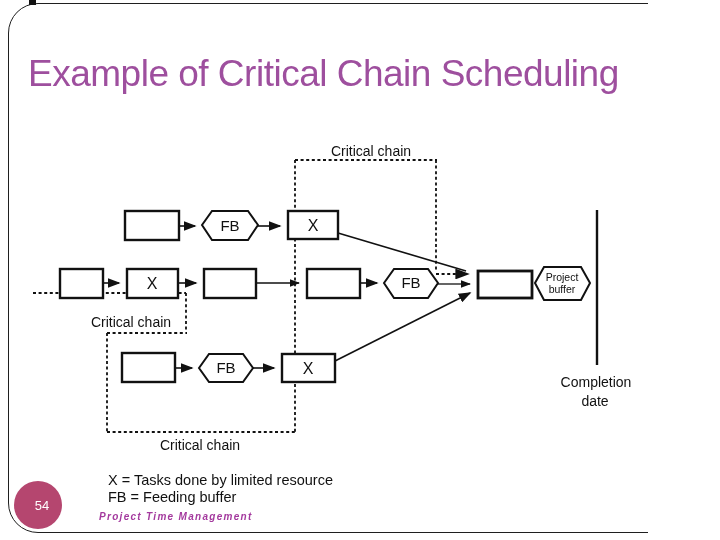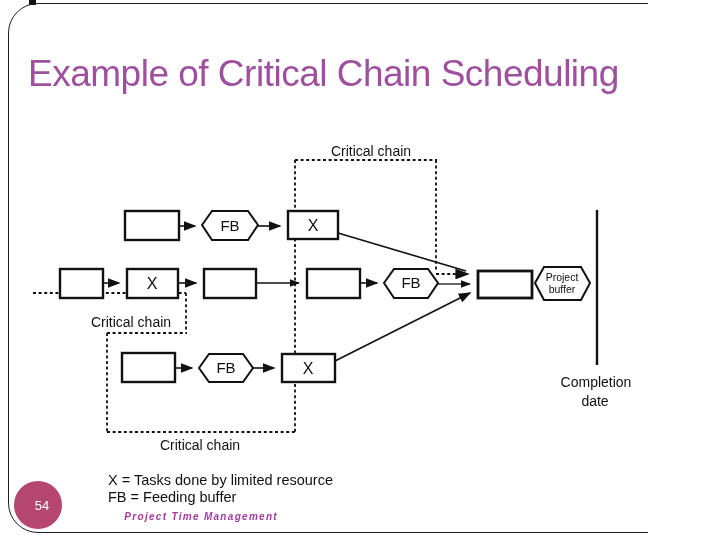--- a/index.html
+++ b/index.html
@@ -21,21 +21,21 @@
   }
   #diagram-svg{position:absolute;left:0;top:0;}
   #page-badge{
     position:absolute;left:14px;top:481px;width:48px;height:48px;
     border-radius:50%;background:var(--page_badge,#b5466f);
     display:flex;align-items:center;justify-content:center;
     color:#fff;font-size:13px;
   }
   #page-badge span{transform:translateX(-4px);padding-left:16px;}
   #footer{
-    position:absolute;left:78px;top:511px;width:200px;text-align:right;
+    position:absolute;left:99px;top:511px;width:200px;text-align:left;
     font-size:10px;font-style:italic;font-weight:600;letter-spacing:1.3px;
     color:var(--footer_text,#a43a9e);white-space:nowrap;
   }
   svg text{fill:var(--diagram_ink,#111);font-family:"Liberation Sans",sans-serif;}
 </style>
 </head>
 <body>
 
 <div id="slide">
   <div id="frame"></div>

